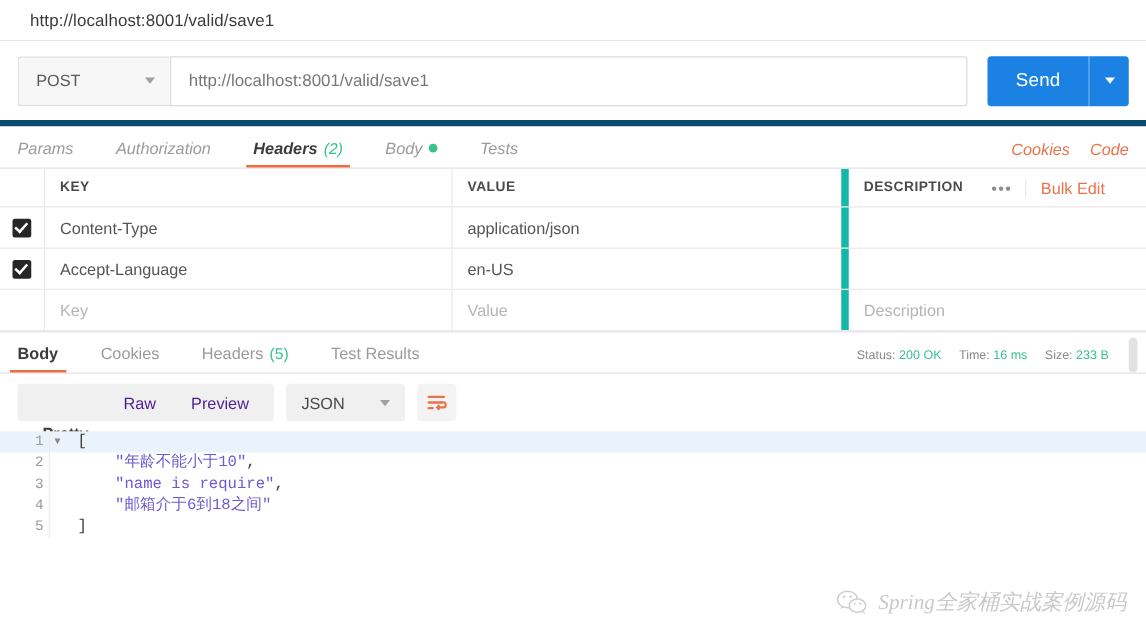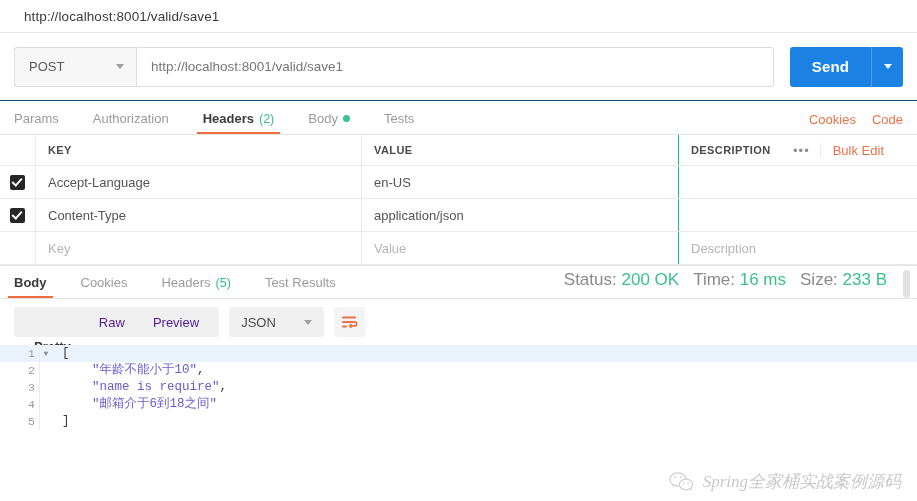--- a/index.html
+++ b/index.html
@@ -29,21 +29,21 @@
     color: #3b3b3b;
     letter-spacing: .1px;
   }
 
   
   .urlrow {
     height: 68px;
     display: flex; align-items: center;
     padding: 0 14px;
     background: #fff;
-    border-bottom: 1px solid #0c4a6e;
+    border-bottom: 5px solid #0c4a6e;
   }
   .method {
     width: 122px; height: 40px;
     border: 1px solid #dcdcdc;
     border-right: none;
     border-radius: 3px 0 0 3px;
     background: #f7f7f7;
     display: flex; align-items: center;
     justify-content: space-between;
     padding: 0 12px 0 14px;
@@ -64,21 +64,21 @@
     padding: 0 14px;
     font-size: 13.5px; color: #777;
   }
   .sendwrap {
     margin-left: 16px;
     display: flex; height: 40px;
   }
   .send {
     background: #1b82e4;
     color: #fff;
-    font-size: 15px; font-weight: bold;
+    font-size: 15px; font-weight: normal;
     border-radius: 3px 0 0 3px;
     display: flex; align-items: center; justify-content: center;
     width: 81px;
     letter-spacing: .2px;
   }
   .sendcaret {
     background: #1b82e4;
     border-left: 1px solid #4c9eea;
     border-radius: 0 3px 3px 0;
     width: 32px;
@@ -92,20 +92,21 @@
     display: block;
   }
 
   
   .reqtabs {
     height: 34px;
     display: flex; align-items: flex-end;
     padding: 0 14px;
     border-bottom: 1px solid #e4e4e4;
     position: relative;
+    font-style: italic;
   }
   .tab {
     font-size: 13px;
     color: #9b9b9b;
     padding: 0 0 8px 0;
     margin-right: 34px;
     position: relative;
     white-space: nowrap;
     display: flex; align-items: center; gap: 5px;
   }
@@ -137,21 +138,21 @@
   .trow { height: 33px; }
   .c-check {
     width: 36px; border-right: 1px solid #e9e9e9;
     display: flex; align-items: center; justify-content: center;
   }
   .c-key {
     width: 326px; border-right: 1px solid #e9e9e9;
     display: flex; align-items: center; padding-left: 12px;
   }
   .c-val {
-    width: 317px; border-right: 1px solid #14b8a6;
+    width: 317px; border-right: 6px solid #14b8a6;
     display: flex; align-items: center; padding-left: 12px; text-align: center;
   }
   .c-desc {
     flex: 1;
     display: flex; align-items: center; padding-left: 12px;
     justify-content: space-between; padding-right: 21px;
   }
   .th { font-size: 11px; font-weight: bold; color: #4a4a4a; letter-spacing: .4px; }
   .cellval { color: #555; }
   .ph { color: #b5b5b5; }
@@ -179,21 +180,21 @@
     height: 34px;
     display: flex; align-items: flex-end;
     padding: 0 14px;
     border-bottom: 1px solid #e4e4e4;
     border-top: 1px solid #e4e4e4;
     position: relative;
     background: #fff;
   }
   .meta {
     position: absolute; right: 30px; bottom: 8px;
-    display: flex; gap: 14px; font-size: 17px; color: #8a8a8a; align-items: center;
+    display: flex; gap: 14px; font-size: 10px; color: #8a8a8a; align-items: center;
   }
   .meta b { font-weight: normal; color: #3ac28c; }
   .scrollthumb {
     position: absolute; right: 7px; top: 4px;
     width: 7px; height: 28px; border-radius: 4px;
     background: #e2e2e2;
   }
 
   .fmtbar {
     height: 46px;
@@ -312,31 +313,31 @@
           <span class="dots">•••</span>
           <span class="bulk">Bulk Edit</span>
         </span>
       </div>
     </div>
 
     <div class="trow">
       <div class="c-check">
         <span class="chk"></span>
       </div>
-      <div class="c-key cellval">Accept-Language</div>
-      <div class="c-val cellval">en-US</div>
+      <div class="c-key cellval">Content-Type</div>
+      <div class="c-val cellval">application/json</div>
       <div class="c-desc cellval"></div>
     </div>
 
     <div class="trow">
       <div class="c-check">
         <span class="chk"></span>
       </div>
-      <div class="c-key cellval">Content-Type</div>
-      <div class="c-val cellval">application/json</div>
+      <div class="c-key cellval">Accept-Language</div>
+      <div class="c-val cellval">en-US</div>
       <div class="c-desc cellval"></div>
     </div>
 
     <div class="trow">
       <div class="c-check"></div>
       <div class="c-key ph">Key</div>
       <div class="c-val ph">Value</div>
       <div class="c-desc ph">Description</div>
     </div>
   </div>

